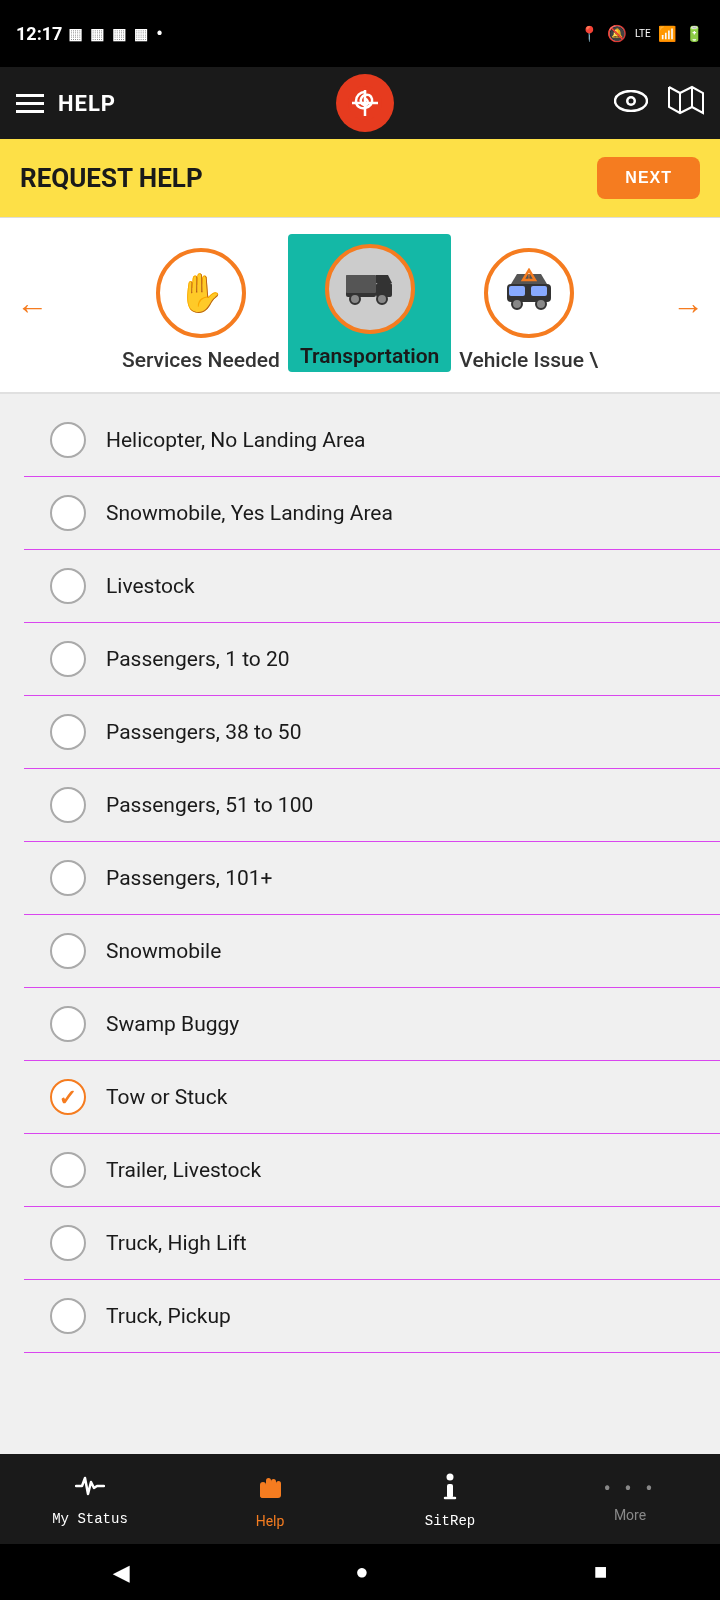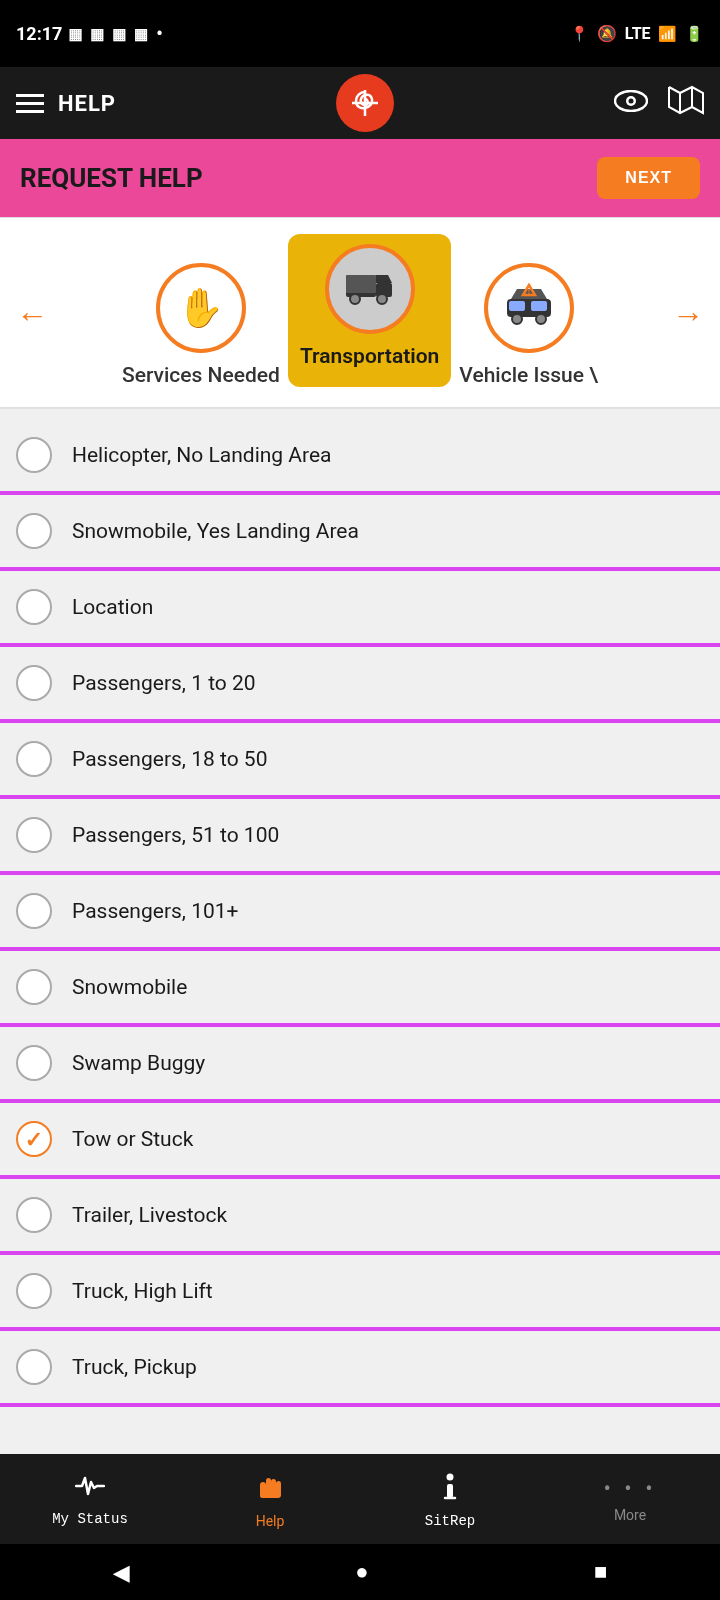--- a/index.html
+++ b/index.html
@@ -60,21 +60,21 @@
       align-items: center;
       justify-content: center;
       font-size: 28px;
       color: white;
     }
     .top-nav-right { display: flex; align-items: center; gap: 20px; }
     .eye-icon, .map-icon { color: #fff; font-size: 26px; cursor: pointer; }
 
     
     .header {
-      background: #ec4899;
+      background: #fde047;
       padding: 18px 20px;
       display: flex;
       align-items: center;
       justify-content: space-between;
       border-bottom: 1px solid #ddd;
     }
     .header-title {
       font-size: 26px;
       font-weight: bold;
       color: #1a1a1a;
@@ -131,23 +131,23 @@
       background: #fff;
       display: flex;
       align-items: center;
       justify-content: center;
       font-size: 36px;
     }
     .carousel-item.active .carousel-item-circle {
       background: #ccc;
     }
     .carousel-item.active {
-      background: #eab308;
-      border-radius: 12px;
-      padding: 10px 12px 19px 12px;
+      background: #14b8a6;
+      border-radius: 4px;
+      padding: 10px 12px 4px 12px;
     }
     .carousel-item-label {
       font-size: 21px;
       color: #333;
       text-align: left;
       font-weight: 500;
     }
     .carousel-item.active .carousel-item-label {
       color: #1a1a1a;
       font-weight: 600;
@@ -157,24 +157,25 @@
     .list-container {
       background: #f0f0f0;
       flex: 1;
       overflow-y: auto;
       padding: 10px 0;
     }
     .list-item {
       display: flex;
       align-items: center;
       background: #f0f0f0;
-      padding: 18px 16px;
+      padding: 18px 26px;
       gap: 20px;
       cursor: pointer;
-      border-bottom: 4px solid #d946ef;
+      border-bottom: 1px solid #d946ef;
+      margin-left: 24px;
     }
     .radio-circle {
       width: 36px;
       height: 36px;
       border-radius: 50%;
       border: 2.5px solid #aaa;
       background: #fff;
       flex-shrink: 0;
       display: flex;
       align-items: center;
@@ -242,21 +243,21 @@
 
 <div class="status-bar">
   <div class="status-bar-left">
     <span>12:17</span>
     <span style="font-size:15px; letter-spacing:2px;">▦ ▦ ▦ ▦</span>
     <span>•</span>
   </div>
   <div class="status-bar-right">
     <span>📍</span>
     <span style="font-size:16px;">🔕</span>
-    <span style="font-weight:bold; font-size:16px;">LTE</span>
+    <span style="font-weight:normal; font-size:10px;">LTE</span>
     <span>📶</span>
     <span>🔋</span>
   </div>
 </div>
 
 <div class="top-nav">
   <div class="top-nav-left">
     <div class="hamburger-icon">
       <span></span>
         <span></span>
@@ -352,29 +353,29 @@
 <div class="list-item">
       <div class="radio-circle"></div>
       <span class="list-item-label">Helicopter, No Landing Area</span>
     </div>
     <div class="list-item">
       <div class="radio-circle"></div>
       <span class="list-item-label">Snowmobile, Yes Landing Area</span>
     </div>
     <div class="list-item">
       <div class="radio-circle"></div>
-      <span class="list-item-label">Location</span>
+      <span class="list-item-label">Livestock</span>
     </div>
     <div class="list-item">
       <div class="radio-circle"></div>
       <span class="list-item-label">Passengers, 1 to 20</span>
     </div>
     <div class="list-item">
       <div class="radio-circle"></div>
-      <span class="list-item-label">Passengers, 18 to 50</span>
+      <span class="list-item-label">Passengers, 38 to 50</span>
     </div>
     <div class="list-item">
       <div class="radio-circle"></div>
       <span class="list-item-label">Passengers, 51 to 100</span>
     </div>
     <div class="list-item">
       <div class="radio-circle"></div>
       <span class="list-item-label">Passengers, 101+</span>
     </div>
     <div class="list-item">

